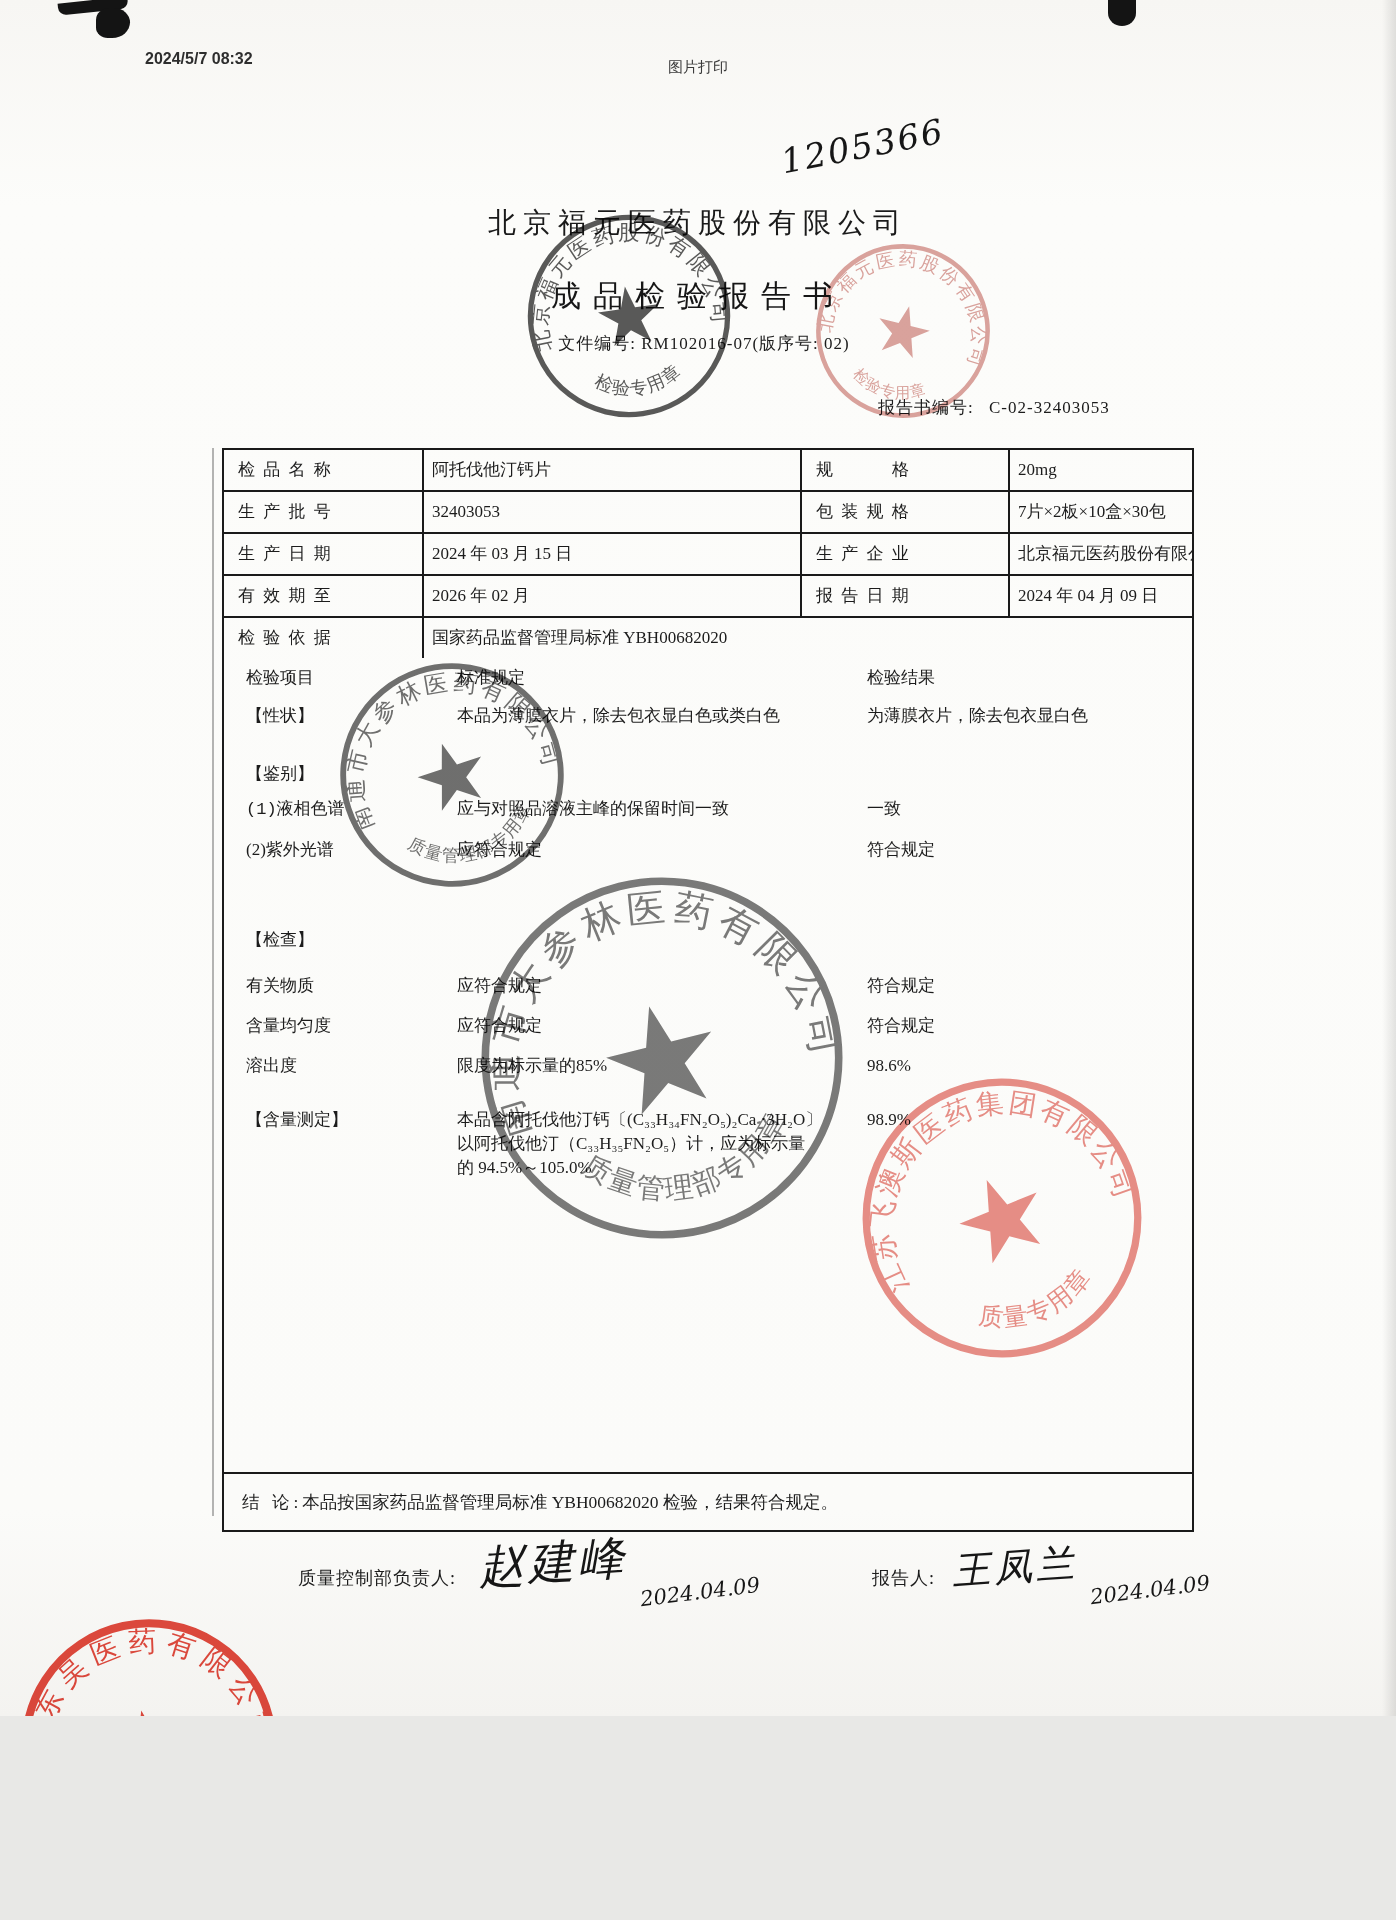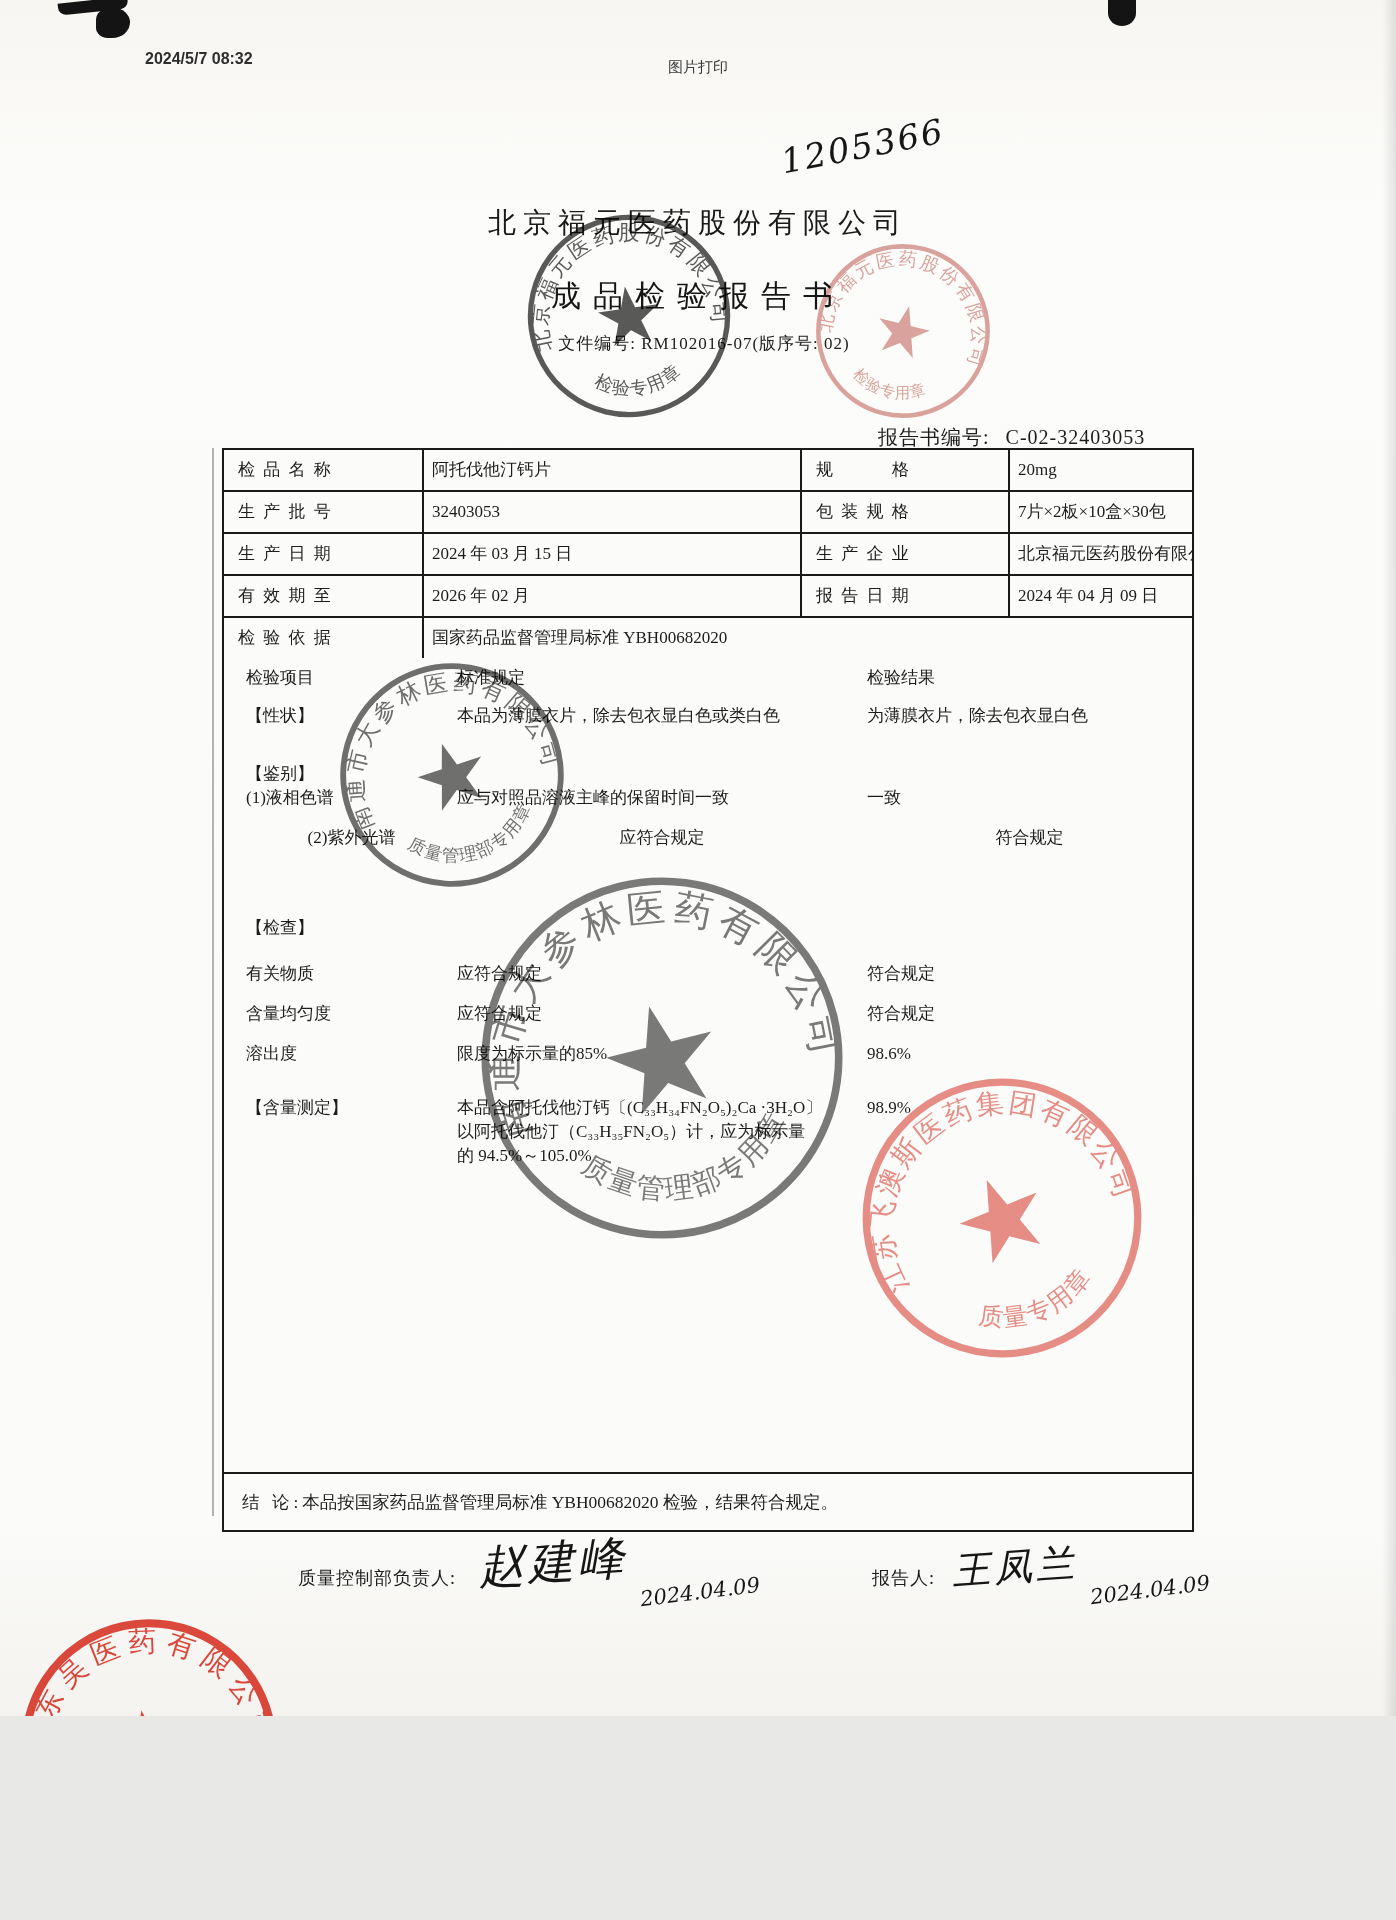--- a/index.html
+++ b/index.html
@@ -17,21 +17,21 @@
   .footer-page{position:absolute;left:1295px;top:1858px;font-family:"Liberation Sans",sans-serif;font-size:10px;color:#2b2b2b;}
   
   .hand{font-family:"DejaVu Serif",serif;font-style:italic;color:#161616;}
   .hw-code{position:absolute;left:780px;top:126px;font-size:34px;transform:rotate(-11deg);letter-spacing:2px;}
   .sig-name{position:absolute;font-size:46px;transform:rotate(-4deg);letter-spacing:4px;}
   .sig-date{position:absolute;font-size:21px;transform:rotate(-7deg);}
   
   .doc-company{position:absolute;left:0;right:0;top:204px;text-align:center;font-size:28px;letter-spacing:7px;color:#1a1a1a;}
   .doc-title{position:absolute;left:0;right:0;top:276px;text-align:center;font-size:30px;letter-spacing:12px;color:#161616;}
   .doc-number{position:absolute;left:12px;right:0;top:332px;text-align:center;font-size:17px;letter-spacing:1px;}
-  .report-number{position:absolute;left:878px;top:424px;font-size:20px;letter-spacing:1px;}
+  .report-number{position:absolute;left:878px;top:396px;font-size:17px;letter-spacing:1px;}
   
   .doc-table{position:absolute;left:222px;top:448px;width:968px;border:2.5px solid #1a1a1a;}
   .info-grid{display:grid;grid-template-columns:198px 378px 208px 1fr;}
   .cell{border-top:2px solid #1a1a1a;border-left:2px solid #1a1a1a;height:40px;line-height:40px;
         padding:0 8px;font-size:17px;white-space:nowrap;overflow:hidden;}
   .cell.c1{border-left:none;}
   .cell.r1{border-top:none;}
   .cell.lab{letter-spacing:2px;padding-left:14px;}
   .cell.basis{grid-column:2/5;}
   
@@ -113,26 +113,26 @@
       <div class="r-row" style="margin-top:14px;">
         <span>【性状】</span>
         <span class="std">本品为薄膜衣片，除去包衣显白色或类白色</span>
         <span>为薄膜衣片，除去包衣显白色</span>
       </div>
       <div class="r-row" style="margin-top:34px;">
         <span>【鉴别】</span>
         <span class="std"></span>
         <span></span>
       </div>
-      <div class="r-row" style="">
+      <div class="r-row" style="margin-top:12px;font-family:Liberation Mono, monospace;">
         <span>(1)液相色谱</span>
         <span class="std">应与对照品溶液主峰的保留时间一致</span>
         <span>一致</span>
       </div>
-      <div class="r-row" style="margin-top:16px;text-align:center;">
+      <div class="r-row" style="margin-top:16px;">
         <span>(2)紫外光谱</span>
         <span class="std">应符合规定</span>
         <span>符合规定</span>
       </div>
       <div class="r-row" style="margin-top:66px;">
         <span>【检查】</span>
         <span class="std"></span>
         <span></span>
       </div>
       <div class="r-row" style="margin-top:22px;">

